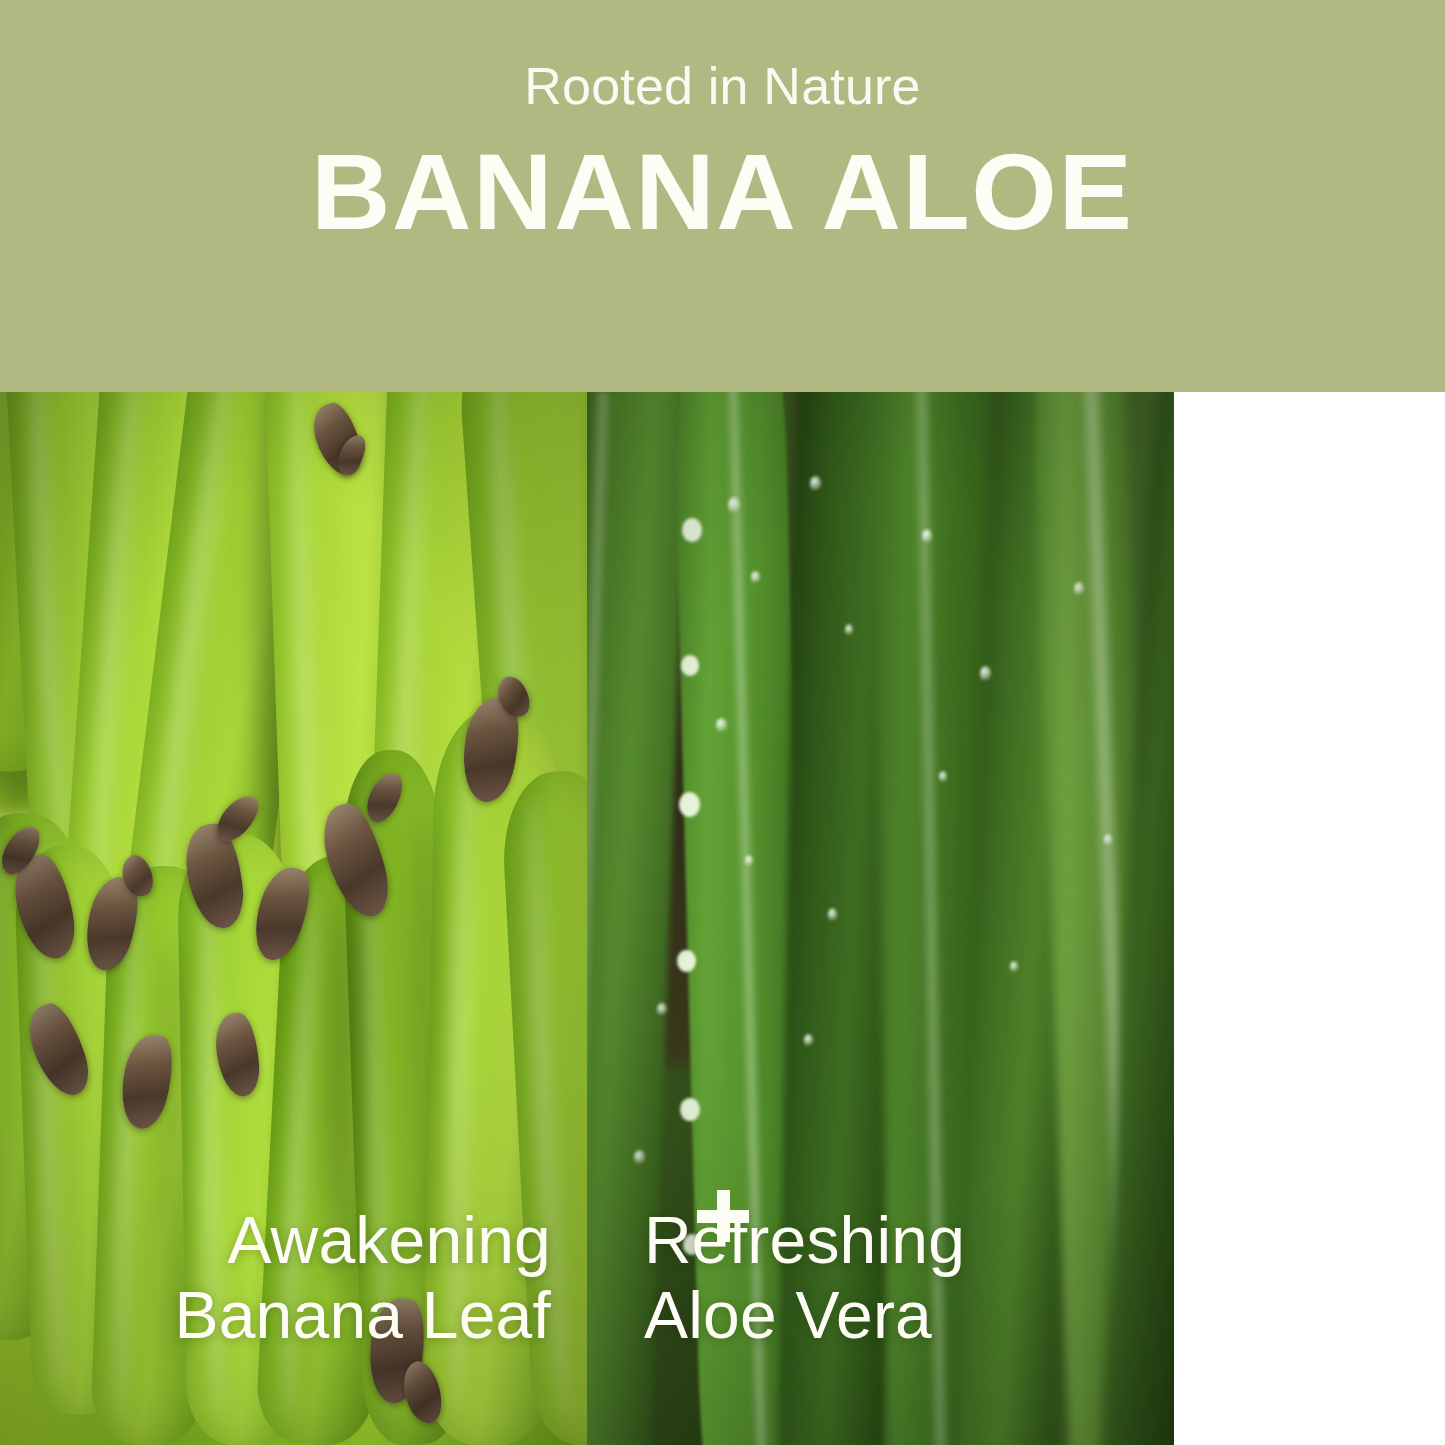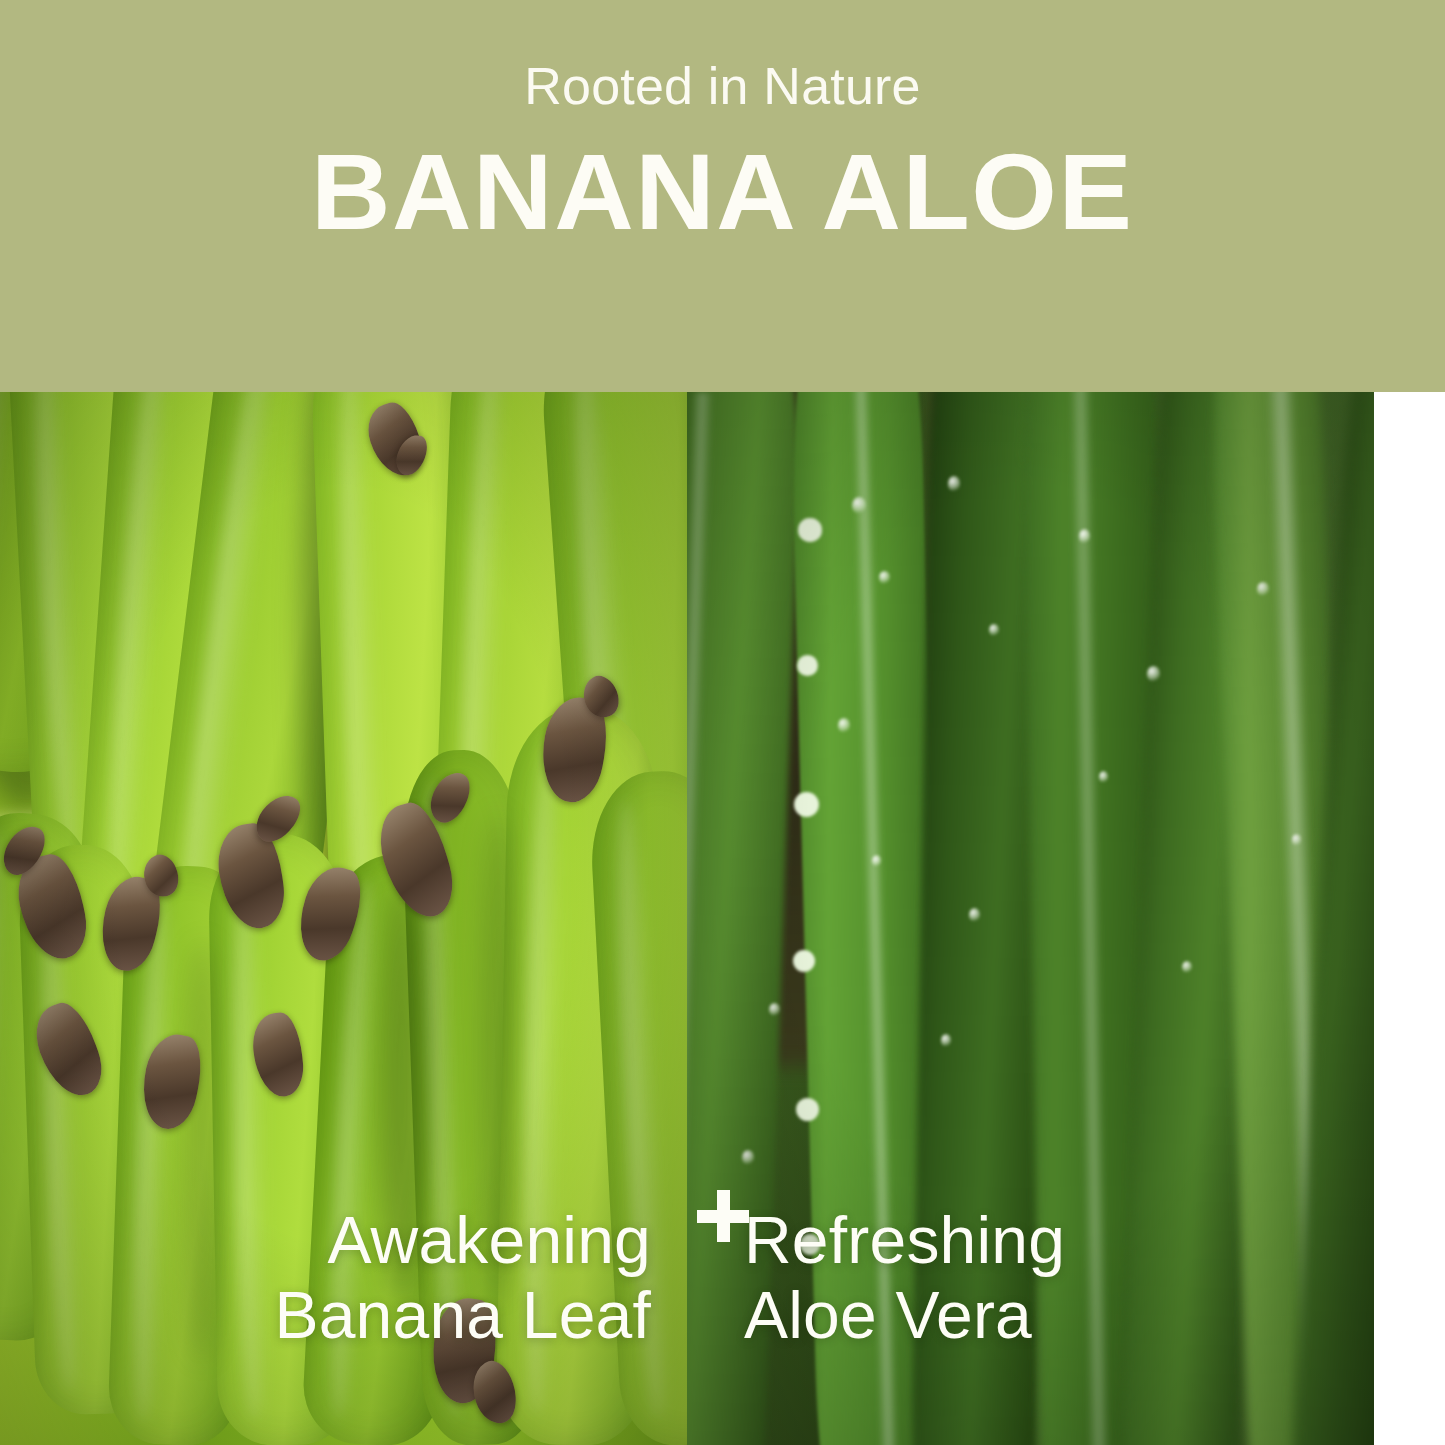--- a/index.html
+++ b/index.html
@@ -56,21 +56,21 @@
   .panels {
     position: absolute;
     left: 0;
     top: 392px;
     width: 1445px;
     height: 1053px;
     display: flex;
   }
   .panel {
     position: relative;
-    width: 687px;
+    width: 587px;
     height: 1053px;
     overflow: hidden;
   }
 
   
   .banana-art {
     position: absolute;
     inset: 0;
     background:
       linear-gradient(103deg, #8fc024 0%, #a6d22e 22%, #7fb41e 48%, #9acc2a 74%, #76a81c 100%);

